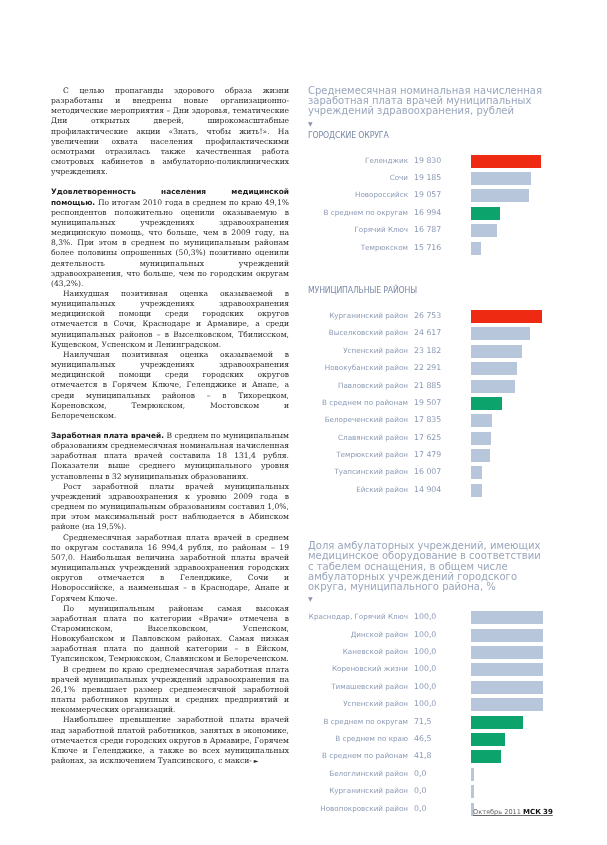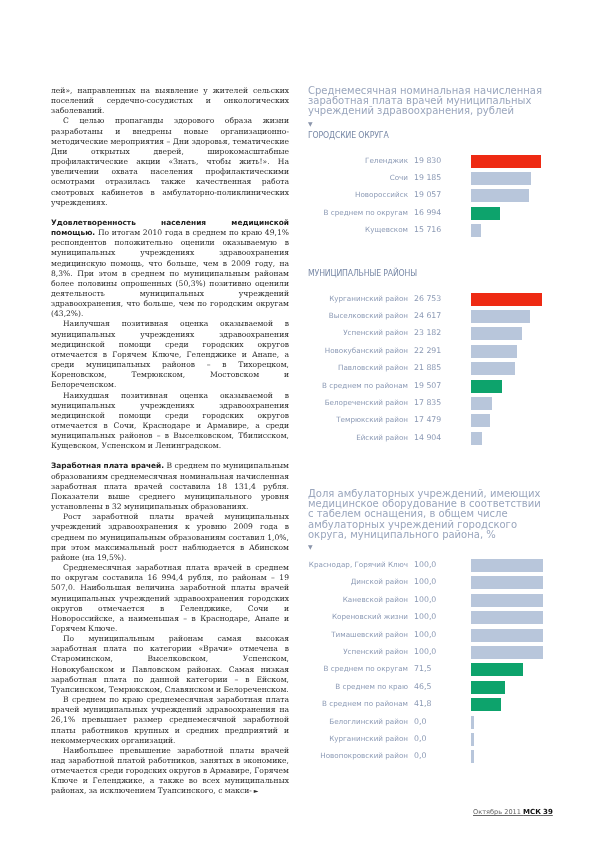--- a/index.html
+++ b/index.html
@@ -22,25 +22,24 @@
   .row .val { position:absolute; left:106px; width:54px; top:3px; font-family:"DejaVu Sans", sans-serif; font-size:7.8px; color:#8c9ab5; text-align:left; white-space:nowrap; }
   .row .bar { position:absolute; left:163px; top:2px; height:13px; background:#b8c6db; }
 
   .footer { position:absolute; left:473px; top:808px; font-family:"DejaVu Sans", sans-serif; font-size:6.6px; color:#666; white-space:nowrap;text-decoration:underline; }
   .footer b { color:#111; font-size:7px; }
 </style>
 </head>
 <body>
 
 <div class="col-left" id="left-col">
-    <p class="noindent"><span>лей», направленных на выявление у жителей сельских поселений сердечно-сосудистых и онкологических заболеваний.</span></p>
     <p><span>С целью пропаганды здорового образа жизни разработаны и внедрены новые организационно-методические мероприятия – Дни здоровья, тематические Дни открытых дверей, широкомасштабные профилактические акции «Знать, чтобы жить!». На увеличении охвата населения профилактическими осмотрами отразилась также качественная работа смотровых кабинетов в амбулаторно-поликлинических учреждениях.</span></p>
     <p class="noindent gap"><span class="lead">Удовлетворенность населения медицинской помощью.</span><span> По итогам 2010 года в среднем по краю 49,1% респондентов положительно оценили оказываемую в муниципальных учреждениях здравоохранения медицинскую помощь, что больше, чем в 2009 году, на 8,3%. При этом в среднем по муниципальным районам более половины опрошенных (50,3%) позитивно оценили деятельность муниципальных учреждений здравоохранения, что больше, чем по городским округам (43,2%).</span></p>
+    <p><span>Наихудшая позитивная оценка оказываемой в муниципальных учреждениях здравоохранения медицинской помощи среди городских округов отмечается в Сочи, Краснодаре и Армавире, а среди муниципальных районов – в Выселковском, Тбилисском, Кущевском, Успенском и Ленинградском.</span></p>
     <p><span>Наилучшая позитивная оценка оказываемой в муниципальных учреждениях здравоохранения медицинской помощи среди городских округов отмечается в Горячем Ключе, Геленджике и Анапе, а среди муниципальных районов – в Тихорецком, Кореновском, Темрюкском, Мостовском и Белореченском.</span></p>
-    <p><span>Наихудшая позитивная оценка оказываемой в муниципальных учреждениях здравоохранения медицинской помощи среди городских округов отмечается в Сочи, Краснодаре и Армавире, а среди муниципальных районов – в Выселковском, Тбилисском, Кущевском, Успенском и Ленинградском.</span></p>
     <p class="noindent gap"><span class="lead">Заработная плата врачей.</span><span> В среднем по муниципальным образованиям среднемесячная номинальная начисленная заработная плата врачей составила 18 131,4 рубля. Показатели выше среднего муниципального уровня установлены в 32 муниципальных образованиях.</span></p>
     <p><span>Рост заработной платы врачей муниципальных учреждений здравоохранения к уровню 2009 года в среднем по муниципальным образованиям составил 1,0%, при этом максимальный рост наблюдается в Абинском районе (на 19,5%).</span></p>
     <p><span>Среднемесячная заработная плата врачей в среднем по округам составила 16 994,4 рубля, по районам – 19 507,0. Наибольшая величина заработной платы врачей муниципальных учреждений здравоохранения городских округов отмечается в Геленджике, Сочи и Новороссийске, а наименьшая – в Краснодаре, Анапе и Горячем Ключе.</span></p>
     <p><span>По муниципальным районам самая высокая заработная плата по категории «Врачи» отмечена в Староминском, Выселковском, Успенском, Новокубанском и Павловском районах. Самая низкая заработная плата по данной категории – в Ейском, Туапсинском, Темрюкском, Славянском и Белореченском.</span></p>
     <p><span>В среднем по краю среднемесячная заработная плата врачей муниципальных учреждений здравоохранения на 26,1% превышает размер среднемесячной заработной платы работников крупных и средних предприятий и некоммерческих организаций.</span></p>
     <p><span>Наибольшее превышение заработной платы врачей над заработной платой работников, занятых в экономике, отмечается среди городских округов в Армавире, Горячем Ключе и Геленджике, а также во всех муниципальных районах, за исключением Туапсинского, с макси-</span><span class="arrow"> ►</span></p>
   </div>
 
 <div class="right">
   <div class="caption">Среднемесячная номинальная начисленная заработная плата врачей муниципальных учреждений здравоохранения, рублей</div>
@@ -61,21 +60,26 @@
         <span class="lab">Новороссийск</span>
         <span class="val">19 057</span>
         <div class="bar" style="width: 58.4px; background: rgb(184, 198, 219);"></div>
       </div>
       <div class="row">
         <span class="lab">В среднем по округам</span>
         <span class="val">16 994</span>
         <div class="bar" style="width: 28.7px; background: rgb(13, 163, 108);"></div>
       </div>
       <div class="row">
-        <span class="lab">Кущевском</span>
+        <span class="lab">Горячий Ключ</span>
+        <span class="val">16 787</span>
+        <div class="bar" style="width: 25.7px; background: rgb(184, 198, 219);"></div>
+      </div>
+      <div class="row">
+        <span class="lab">Темрюкском</span>
         <span class="val">15 716</span>
         <div class="bar" style="width: 10.3px; background: rgb(184, 198, 219);"></div>
       </div>
     </div>
 
   <div class="section-title" style="margin-top:27px;">МУНИЦИПАЛЬНЫЕ РАЙОНЫ</div>
   <div class="chart" id="chart1" style="margin-top:13px;">
       <div class="row">
         <span class="lab">Курганинский район</span>
         <span class="val">26 753</span>
@@ -105,23 +109,33 @@
         <span class="lab">В среднем по районам</span>
         <span class="val">19 507</span>
         <div class="bar" style="width: 30.5px; background: rgb(13, 163, 108);"></div>
       </div>
       <div class="row">
         <span class="lab">Белореченский район</span>
         <span class="val">17 835</span>
         <div class="bar" style="width: 21.2px; background: rgb(184, 198, 219);"></div>
       </div>
       <div class="row">
+        <span class="lab">Славянский район</span>
+        <span class="val">17 625</span>
+        <div class="bar" style="width: 20.1px; background: rgb(184, 198, 219);"></div>
+      </div>
+      <div class="row">
         <span class="lab">Темрюкский район</span>
         <span class="val">17 479</span>
         <div class="bar" style="width: 19.3px; background: rgb(184, 198, 219);"></div>
+      </div>
+      <div class="row">
+        <span class="lab">Туапсинский район</span>
+        <span class="val">16 007</span>
+        <div class="bar" style="width: 11.1px; background: rgb(184, 198, 219);"></div>
       </div>
       <div class="row">
         <span class="lab">Ейский район</span>
         <span class="val">14 904</span>
         <div class="bar" style="width: 10.5px; background: rgb(184, 198, 219);"></div>
       </div>
     </div>
 
   <div class="caption" style="margin-top:42px;">Доля амбулаторных учреждений, имеющих медицинское оборудование в соответствии с табелем оснащения, в общем числе амбулаторных учреждений городского округа, муниципального района, %</div>
   <div class="caption-arrow">▼</div>

